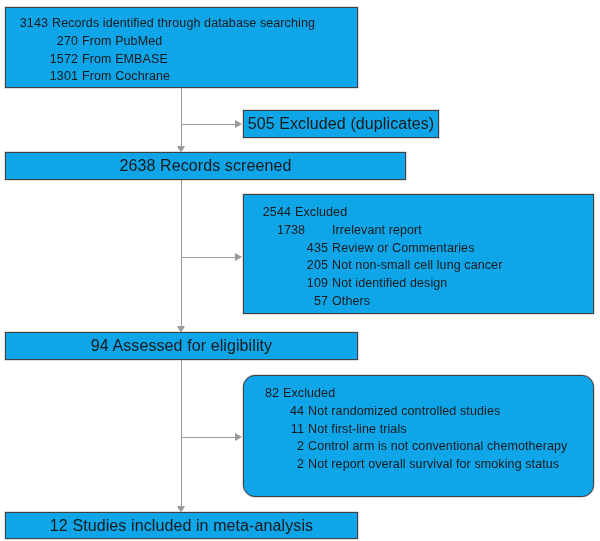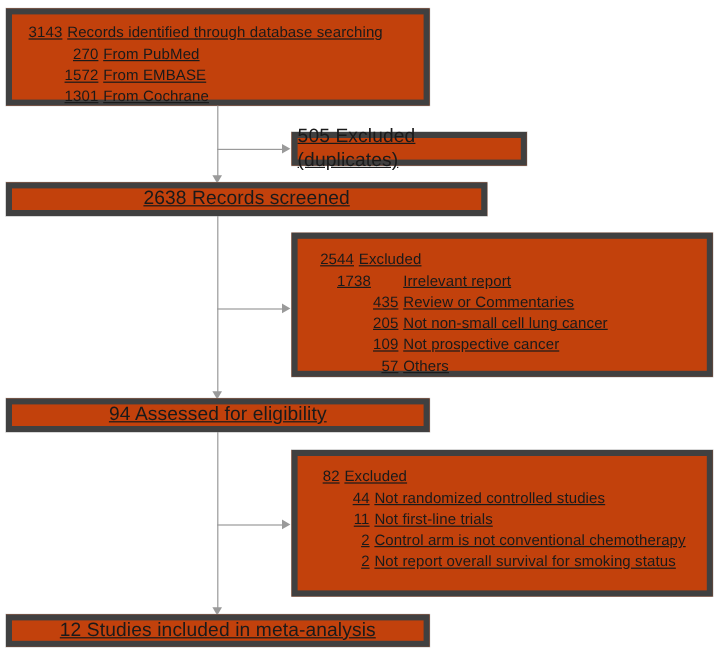--- a/index.html
+++ b/index.html
@@ -20,24 +20,23 @@
     position: absolute;
     left: 0;
     top: 0;
     width: 600px;
     height: 541px;
   }
 
   .box {
     position: absolute;
     box-sizing: border-box;
-    background: #c2410c;
-    border: 5px solid #404040;
+    background: #0ea5e9;
+    border: 1px solid #404040;
     box-shadow: 0 0 0 0.5px #bdbdbd;
-    text-decoration: underline;
   }
 
   .box-center {
     display: flex;
     align-items: center;
     justify-content: center;
     font-size: 16px;
     line-height: 1.25;
     letter-spacing: 0.1px;
   }
@@ -145,39 +144,39 @@
     <div class="row">
       <span class="num" style="width:74px;">435</span>
       <span class="lbl">Review or Commentaries</span>
     </div>
     <div class="row">
       <span class="num" style="width:74px;">205</span>
       <span class="lbl">Not non-small cell lung cancer</span>
     </div>
     <div class="row">
       <span class="num" style="width:74px;">109</span>
-      <span class="lbl">Not prospective cancer</span>
+      <span class="lbl">Not identified design</span>
     </div>
     <div class="row">
       <span class="num" style="width:74px;">57</span>
       <span class="lbl">Others</span>
     </div>
   </div>
 
   <div class="box box-center" style="left:5px; top:332px; width:353px; height:28px;">
     <span>94 Assessed for eligibility</span>
   </div>
 
   <div class="vline" style="left:181px; top:360px; height:148px;"></div>
   <div class="arrow-down" style="left:176.5px; top:506px;"></div>
 
   <div class="hline" style="left:181px; top:437px; width:55px;"></div>
   <div class="arrow-right" style="left:235px; top:432.5px;"></div>
 
-  <div class="box box-list" style="left:243px; top:375px; width:351px; height:122px; padding-left:10px; padding-top:9px;">
+  <div class="box box-list" style="left:243px; top:375px; width:351px; height:122px; padding-left:10px; padding-top:9px;border-radius:12px;">
     <div class="row">
       <span class="num" style="width:25px;">82</span>
       <span class="lbl">Excluded</span>
     </div>
     <div class="row">
       <span class="num" style="width:50px;">44</span>
       <span class="lbl">Not randomized controlled studies</span>
     </div>
     <div class="row">
       <span class="num" style="width:50px;">11</span>

